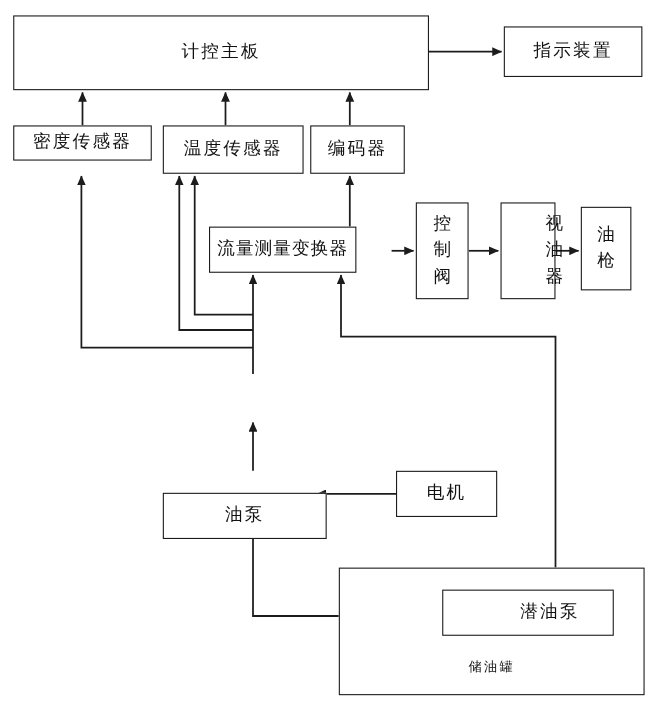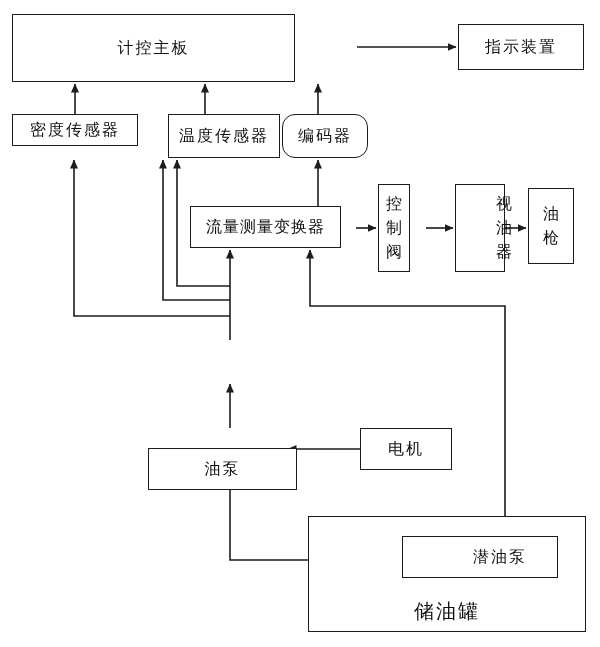--- a/index.html
+++ b/index.html
@@ -32,21 +32,21 @@
     width: 1.15em;
     word-break: break-all;
     white-space: normal;
     line-height: 1.5;
     letter-spacing: 0;
     text-align: center;
   }
   .tank-label {
     position: absolute;
     text-align: center;
-    font-size: 20px;
+    font-size: 12px;
     letter-spacing: 2px;
   }
 </style>
 </head>
 <body>
 
 <div class="canvas">
 
   <svg class="wires" width="600" height="647" viewBox="0 0 600 647">
     <defs>
@@ -67,45 +67,45 @@
       <path d="M230,316 H74 V160" marker-end="url(#arr)"></path>
       <path d="M230,300 H163 V160" marker-end="url(#arr)"></path>
       <path d="M230,286 H177 V160" marker-end="url(#arr)"></path>
       <path d="M505,516 V306 H310 V250" marker-end="url(#arr)"></path>
       <path d="M230,428 V384" marker-end="url(#arr)"></path>
       <path d="M360,449 H288" marker-end="url(#arr)"></path>
       <path d="M308,560 H230 V472" marker-end="url(#arr)"></path>
     </g>
   </svg>
 
-  <div class="node" style="left:12px; top:14px; width:283px; height:68px;">
+  <div class="node" style="left:12px; top:14px; width:378px; height:68px;">
     <span class="hlabel">计控主板</span>
   </div>
 
   <div class="node" style="left:458px; top:24px; width:126px; height:46px;">
     <span class="hlabel">指示装置</span>
   </div>
 
   <div class="node" style="left:12px; top:114px; width:126px; height:32px;">
     <span class="hlabel">密度传感器</span>
   </div>
 
-  <div class="node" style="left:148px; top:114px; width:112px; height:44px;margin-left:20px;">
+  <div class="node" style="left:148px; top:114px; width:128px; height:44px;">
     <span class="hlabel">温度传感器</span>
   </div>
 
-  <div class="node" style="left:282px; top:114px; width:86px; height:44px;border-radius:13px;">
+  <div class="node" style="left:282px; top:114px; width:86px; height:44px;">
     <span class="hlabel">编码器</span>
   </div>
 
-  <div class="node" style="left:190px; top:206px; width:151px; height:42px; letter-spacing:1px;">
+  <div class="node" style="left:190px; top:206px; width:134px; height:42px; letter-spacing:1px;">
     <span class="hlabel">流量测量变换器</span>
   </div>
 
-  <div class="node" style="left:378px; top:184px; width:32px; height:88px;">
+  <div class="node" style="left:378px; top:184px; width:48px; height:88px;">
     <span class="vlabel">控制阀</span>
   </div>
 
   <div class="node" style="left:455px; top:184px; width:48px; height:88px;padding-left:48px;">
     <span class="vlabel">视油器</span>
   </div>
 
   <div class="node" style="left:528px; top:188px; width:46px; height:76px;">
     <span class="vlabel">油枪</span>
   </div>

